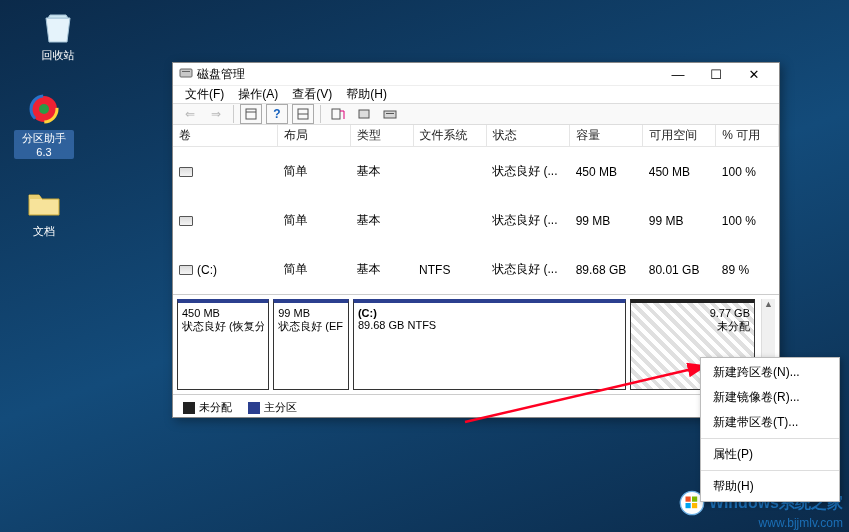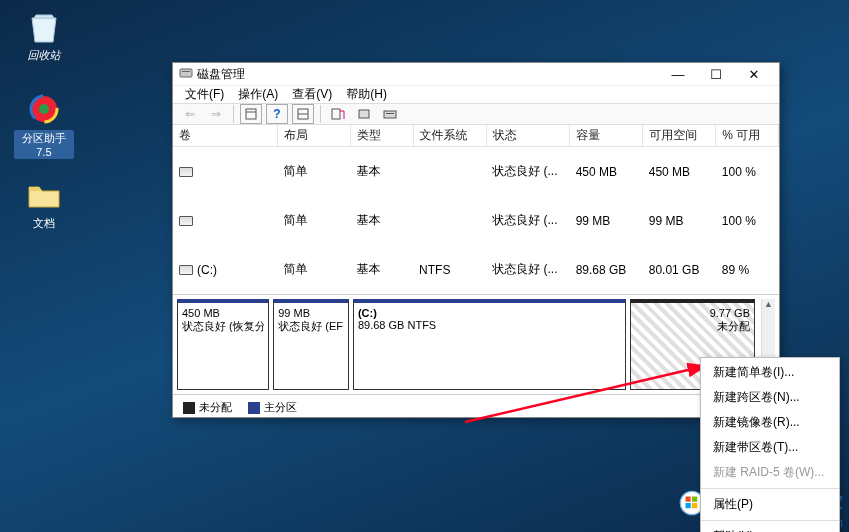--- a/index.html
+++ b/index.html
@@ -61,43 +61,43 @@
   .arrow-line { position:absolute; pointer-events:none; }
 
   .watermark { position:absolute; right:6px; bottom:2px; text-align:right; }
   .watermark .wm1{ color:#1b6fb6; font-size:16px; font-weight:600; display:flex; align-items:center; justify-content:flex-end; gap:4px;}
   .watermark .wm2{ color:#1b6fb6; font-size:12px; }
   .wm-logo { width:26px; height:26px; }
 </style>
 </head>
 <body>
 
-<div class="desktop-icon" style="left:14px; top:8px;font-style:italic;">
+<div class="desktop-icon" style="left:28px; top:8px;">
   <div class="icon-box">
     <svg width="32" height="34" viewBox="0 0 32 34">
         <path d="M4 8 L28 8 L25 32 L7 32 Z" fill="#e5f3fb" stroke="#a8c6d9"></path>
         <path d="M8 5 L24 5 L26 8 L6 8 Z" fill="#cde6f2" stroke="#a8c6d9"></path>
       </svg>
   </div>
   <div class="label">回收站</div>
 </div>
 
 <div class="desktop-icon selected" style="left:14px; top:90px;">
   <div class="icon-box">
     <svg width="34" height="34" viewBox="0 0 34 34">
         <circle cx="17" cy="17" r="13" fill="#e23"></circle>
         <circle cx="17" cy="17" r="13" fill="none" stroke="#ffd23a" stroke-width="3" stroke-dasharray="20 60"></circle>
         <circle cx="17" cy="17" r="13" fill="none" stroke="#2a72c9" stroke-width="3" stroke-dasharray="30 50" stroke-dashoffset="-30"></circle>
         <circle cx="17" cy="17" r="5" fill="#2a9b46"></circle>
       </svg>
   </div>
-  <div class="label">分区助手 7.5</div>
-</div>
-
-<div class="desktop-icon" style="left:14px; top:176px;">
+  <div class="label">分区助手 6.3</div>
+</div>
+
+<div class="desktop-icon" style="left:14px; top:184px;">
   <div class="icon-box">
     <svg width="34" height="28" viewBox="0 0 34 28">
         <path d="M2 6 L12 6 L15 10 L32 10 L32 26 L2 26 Z" fill="#f7e39a" stroke="#c9a733"></path>
         <path d="M2 6 L12 6 L15 10 L2 10 Z" fill="#e9cf70"></path>
       </svg>
   </div>
   <div class="label">文档</div>
 </div>
 
 <div class="window">
@@ -256,25 +256,23 @@
 <svg class="arrow-line" style="left:460px; top:360px;" width="260" height="70">
   <defs>
       <marker id="ah" markerWidth="8" markerHeight="8" refX="7" refY="3" orient="auto">
         <path d="M0 0 L8 3 L0 6 Z" fill="#f02"></path>
       </marker>
     </defs>
   <line x1="5" y1="62" x2="245" y2="6" stroke="#f02" stroke-width="2.5" marker-end="url(#ah)"></line>
 </svg>
 
 <div class="context-menu" id="ctx">
-    <div class="mi">新建简单卷(I)...</div>
     <div class="mi">新建跨区卷(N)...</div>
     <div class="mi">新建镜像卷(R)...</div>
     <div class="mi">新建带区卷(T)...</div>
-    <div class="mi disabled">新建 RAID-5 卷(W)...</div>
     <hr>
     <div class="mi">属性(P)</div>
     <hr>
     <div class="mi">帮助(H)</div>
   </div>
 
 <div class="watermark">
   <div class="wm1">
     <svg class="wm-logo" viewBox="0 0 40 40">
       <circle cx="20" cy="20" r="18" fill="#fff" stroke="#6fb2e6" stroke-width="2"></circle>

